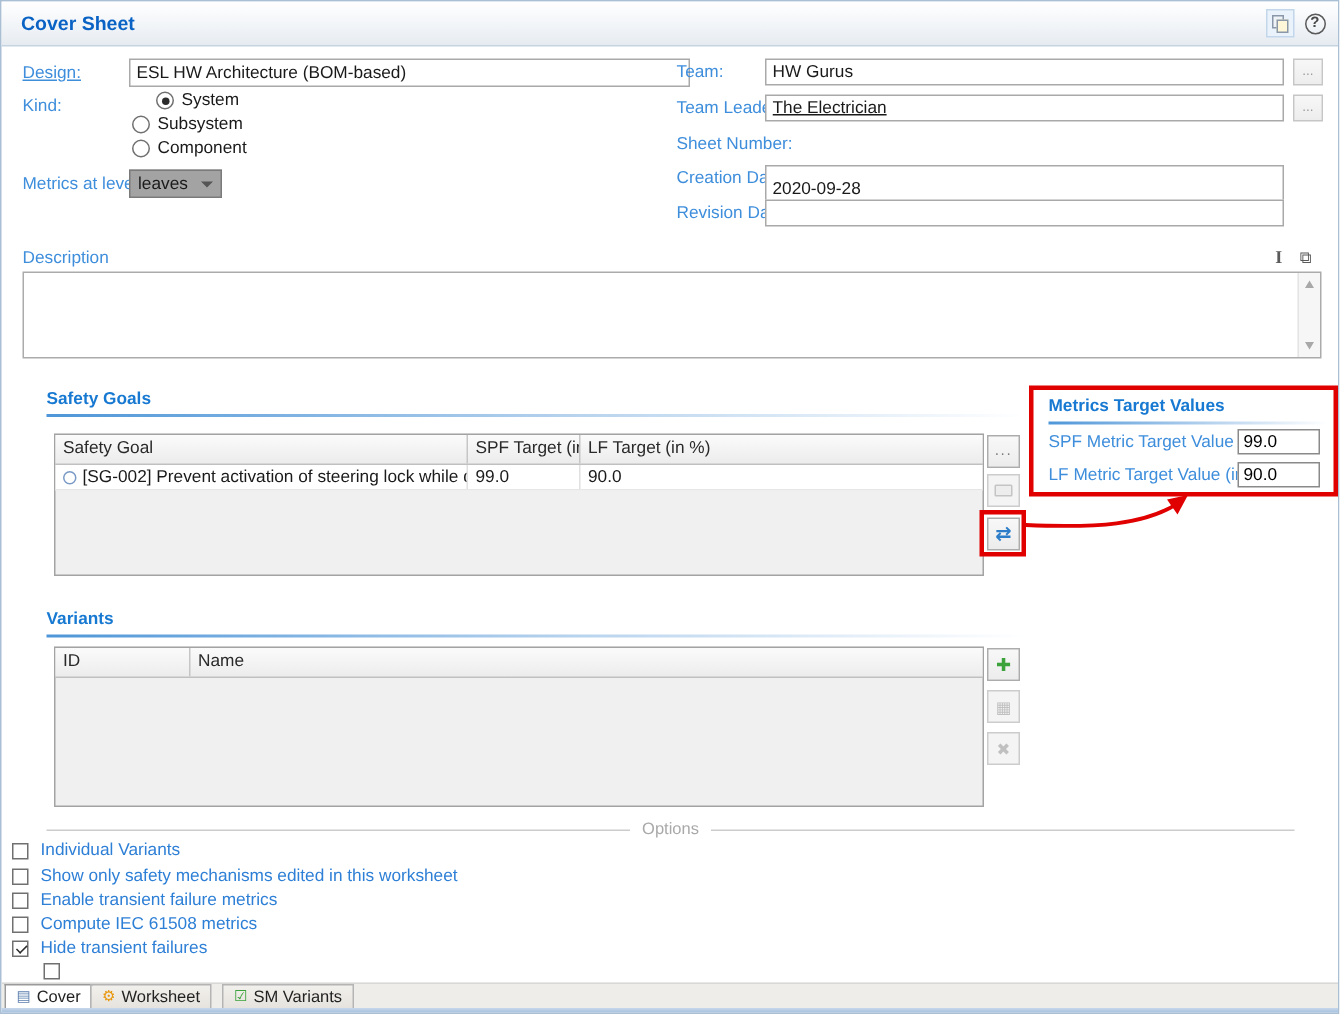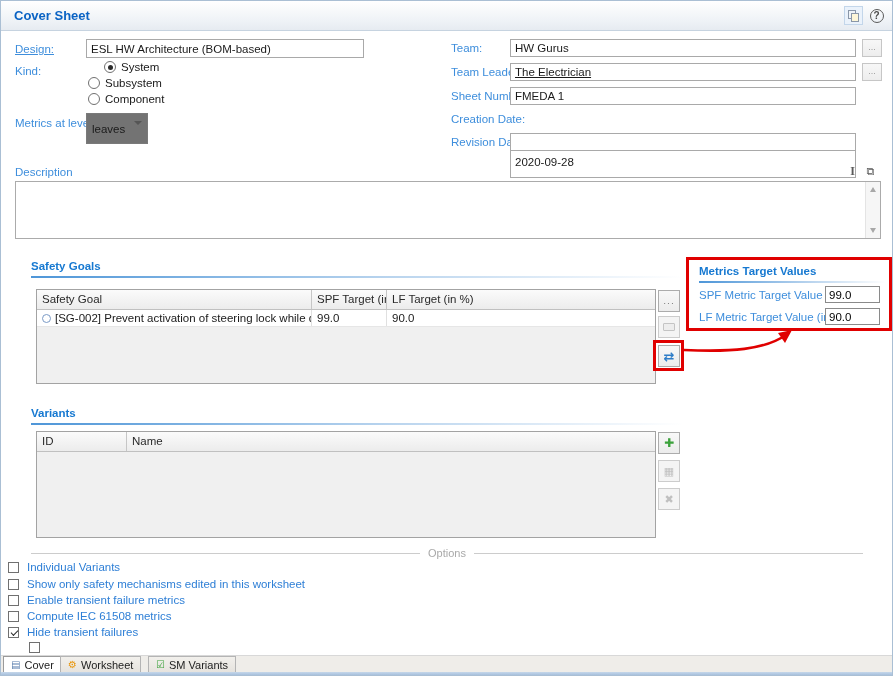--- a/index.html
+++ b/index.html
@@ -32,21 +32,21 @@
     border:1px solid #c6c6c6; color:#9a9a9a; font-size:9px; text-align:center; line-height:14px; cursor:default; }
 
   
   .radio-row { position:absolute; display:flex; align-items:center; gap:5px; }
   .radio { width:12px; height:12px; border:1px solid #707070; border-radius:50%; background:#fff; position:relative; }
   .radio.selected::after { content:""; position:absolute; left:2.5px; top:2.5px; width:5px; height:5px;
     border-radius:50%; background:#2b2b2b; }
   .radio-label { color:#1a1a1a; }
 
   
-  .dropdown { position:absolute; height:31px; border:1px solid #7a7a7a; background:#737373;
+  .dropdown { position:absolute; height:19px; border:1px solid #7a7a7a; background:#a3a3a3;
     display:flex; align-items:center; padding-left:5px; }
   .dd-chev { position:absolute; right:5px; top:7px; width:0; height:0;
     border-left:4px solid transparent; border-right:4px solid transparent; border-top:4px solid #555; }
 
   
   .desc-box { position:absolute; left:14px; top:180px; width:866px; height:58px;
     border:1px solid #ababab; background:#fff; }
   .desc-text { position:absolute; inset:0; right:15px; border:none; resize:none;
     font-family:"Liberation Sans", sans-serif; font-size:11.5px; padding:3px; }
   .vscroll { position:absolute; right:0; top:0; bottom:0; width:15px; background:#f6f6f6; border-left:1px solid #e4e4e4; }
@@ -130,21 +130,21 @@
         <span class="pg back"></span>
           <span class="pg front"></span>
       </span>
     </div>
     <div class="hdr-btn help-btn">
       <span class="help-ic">?</span>
     </div>
   </div>
 
   <div class="lbl link" style="left:14px; top:42px;">Design:</div>
-  <input class="tinput" style="left: 85px; top: 38px; width: 278px;" value="ESL HW Architecture (BOM-based)">
+  <input class="tinput" style="left: 85px; top: 38px; width: 374px;" value="ESL HW Architecture (BOM-based)">
 
   <div class="lbl" style="left:14px; top:64px;">Kind:</div>
   <div class="radio-row" style="left:87px; top:60px;margin-left:16px;">
     <span class="radio selected"></span>
     <span class="radio-label">System</span>
   </div>
   <div class="radio-row" style="left:87px; top:76px;">
     <span class="radio"></span>
     <span class="radio-label">Subsystem</span>
   </div>
@@ -161,24 +161,23 @@
 
   <div class="lbl" style="left:450px; top:41px;">Team:</div>
   <input class="tinput" style="left: 509px; top: 38px; width: 346px; height: 18px;" value="HW Gurus">
   <div class="browse" style="left:861px; top:38px;">...</div>
 
   <div class="lbl" style="left:450px; top:65px;">Team Leader:</div>
   <input class="tinput squiggly" style="left: 509px; top: 62px; width: 346px; height: 18px; text-decoration: underline;" value="The Electrician">
   <div class="browse" style="left:861px; top:62px;">...</div>
 
   <div class="lbl" style="left:450px; top:89px;">Sheet Number:</div>
-  <input class="tinput" style="left: 509px; top: 86px; width: 346px; height: 18px;" value="FMEDA 1">
 
   <div class="lbl" style="left:450px; top:112px;">Creation Date:</div>
-  <input class="tinput" style="left: 509px; top: 109px; width: 346px; height: 32px; margin-top: 36px;" value="2020-09-28">
+  <input class="tinput" style="left: 509px; top: 109px; width: 346px; height: 32px;" value="2020-09-28">
 
   <div class="lbl" style="left:450px; top:135px;">Revision Date:</div>
   <input class="tinput" style="left: 509px; top: 132px; width: 346px; height: 18px;" value="">
 
   <div class="lbl" style="left:14px; top:165px;">Description</div>
   <div class="mini-ic serif-i" style="left:844px; top:163px;">I</div>
   <div class="mini-ic" style="left:862px; top:163px;">⧉</div>
   <div class="desc-box">
     <textarea class="desc-text" style=""></textarea>
     <div class="vscroll">

